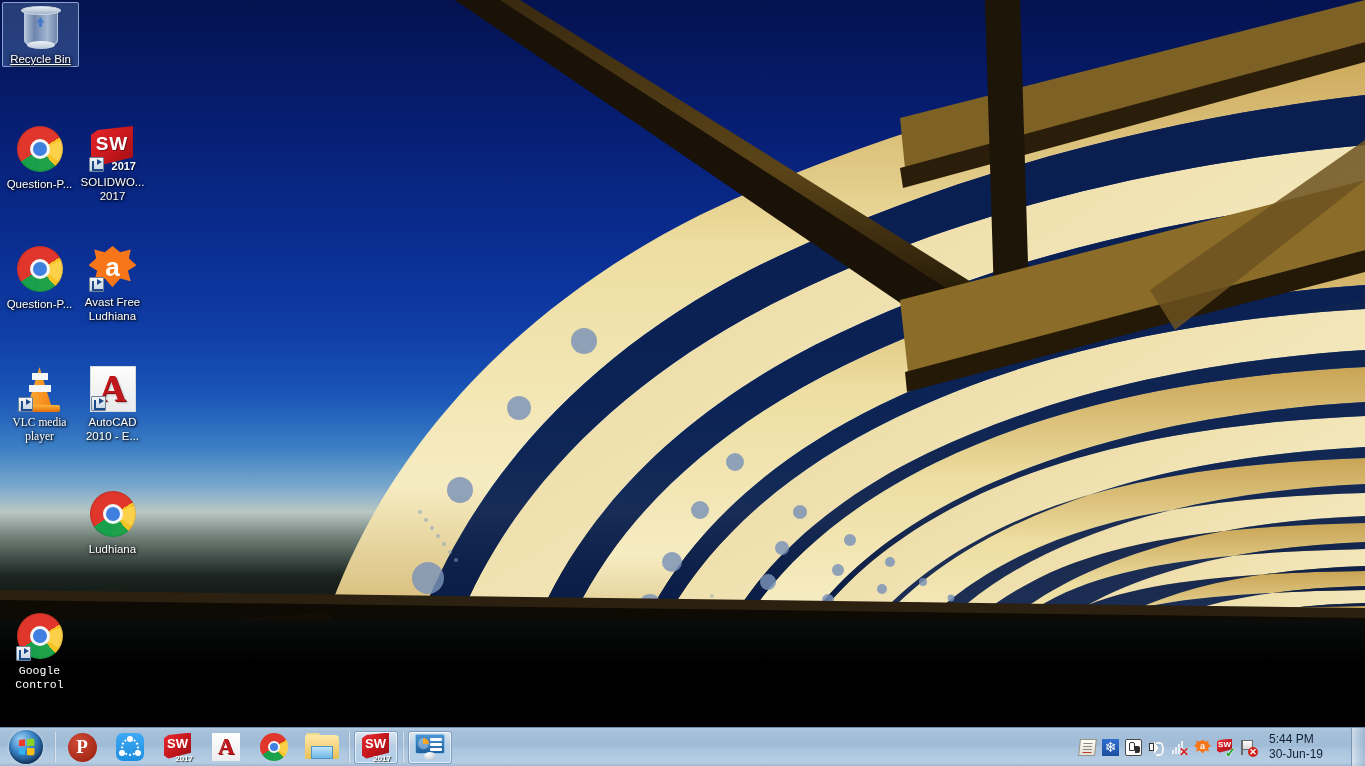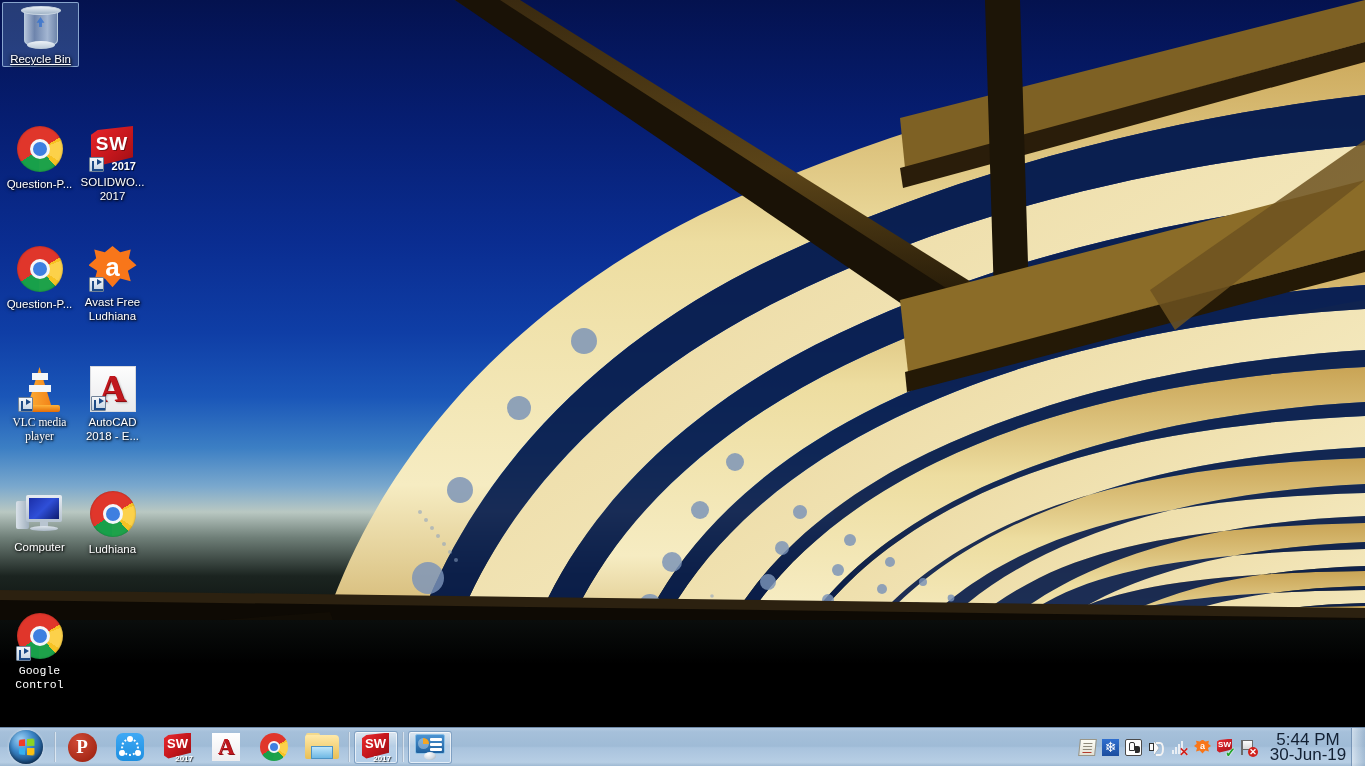--- a/index.html
+++ b/index.html
@@ -690,23 +690,22 @@
   }
   .ti-flag .err {
     position:absolute; right:-1px; bottom:-1px;
     width:10px; height:10px; border-radius:50%;
     background:#d0201b;
     color:#fff; font-size:9px; font-weight:bold; line-height:10px; text-align:center;
   }
 
   #clock {
     width: 78px;
-    text-align: center;
     color: #122033;
-    font-size: 17px;
+    font-size: 12px;
     line-height: 15px;
     padding: 0 4px;
     cursor: pointer;
     flex: 0 0 auto;
   }
   #show-desktop {
     width: 14px;
     height: 38px;
     background: linear-gradient(to right, rgba(255,255,255,0.45), rgba(150,175,200,0.55));
     border-left: 1px solid rgba(110,140,175,0.8);
@@ -977,33 +976,24 @@
       </div>
     </div>
 
     <div class="dicon" style="left:75px; top:365px;">
       <div class="ic-acad">
         <div class="aglyph">A</div>
         <div class="shortcut-arrow"></div>
       </div>
       <div class="label">
         <span>AutoCAD</span><br>
-        <span>2018 - E...</span>
-      </div>
-    </div>
-
-    <div class="dicon" style="left:2px; top:492px;">
-      <div class="ic-computer">
-        <div class="tower"></div>
-          <div class="mon"></div>
-          <div class="neck"></div>
-          <div class="foot"></div>
-      </div>
-      <div class="label">Computer</div>
-    </div>
+        <span>2010 - E...</span>
+      </div>
+    </div>
+
 
     <div class="dicon" style="left:75px; top:490px;">
       <div class="glyph">
         <div class="ic-chrome"></div>
       </div>
       <div class="label">Ludhiana</div>
     </div>
 
     <div class="dicon" style="left:2px; top:612px;font-family:Liberation Mono, monospace;">
       <div class="glyph">

